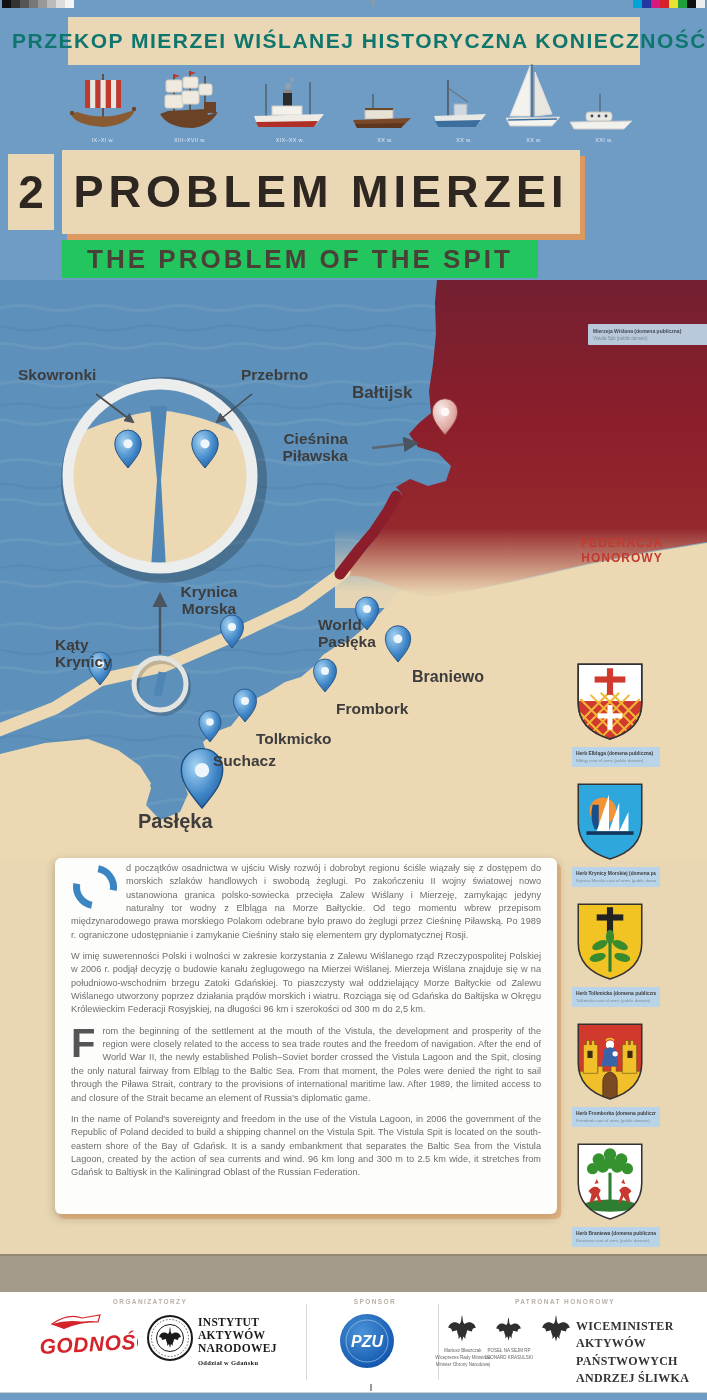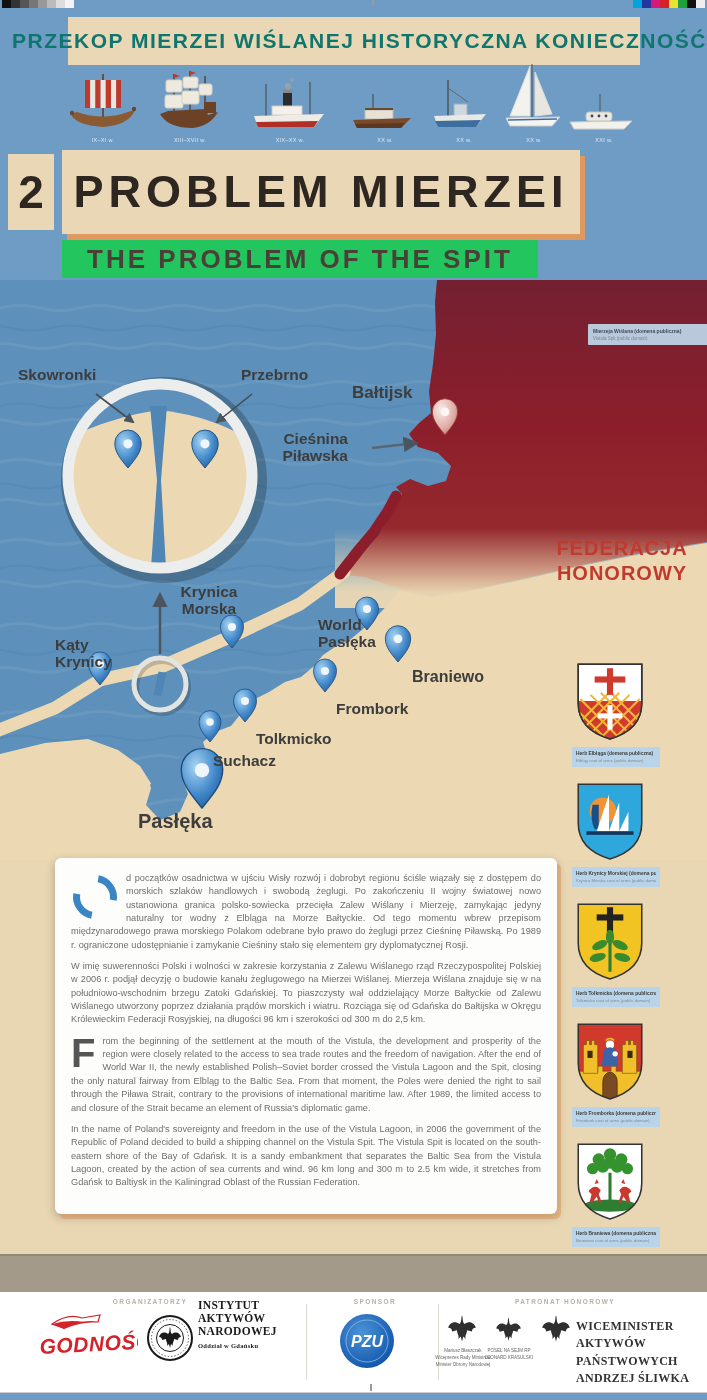--- a/index.html
+++ b/index.html
@@ -30,21 +30,21 @@
     display:flex;align-items:center;justify-content:center;}
   .subtitle-box .t{font-size:26px;font-weight:700;letter-spacing:3px;color:#4a4038;white-space:nowrap;}
 
   
   .map{position:absolute;left:0;top:280px;width:707px;height:580px;}
   .map svg{position:absolute;left:0;top:0;}
   .lbl{position:absolute;font-size:15.5px;font-weight:700;line-height:1.1;color:#3d3d3d;
        pointer-events:none;white-space:nowrap;}
   .lbl.center{text-align:center;} .lbl.right{text-align:right;}
   .lbl-fed{position:absolute;left:546px;top:256px;width:152px;text-align:center;
-    font-size:20px;font-weight:800;letter-spacing:1px;line-height:1.25;color:#c13a30;}
+    font-size:12px;font-weight:800;letter-spacing:1px;line-height:1.25;color:#c13a30;}
   .credit{position:absolute;left:588px;top:44px;width:112px;background:rgba(190,215,233,.92);
     padding:4px 5px;border-radius:1px;}
   .credit .l1{font-size:5px;font-weight:700;color:#3d4b58;white-space:nowrap;overflow:hidden;}
   .credit .l2{font-size:4.5px;color:#7b8a96;white-space:nowrap;overflow:hidden;margin-top:2px;}
 
   
   .lower-bg{position:absolute;left:0;top:860px;width:707px;height:432px;background:#e9d6b2;}
   .gray-band{position:absolute;left:0;top:1254px;width:707px;height:38px;background:#a49a8a;
     border-top:2px solid #938974;}
 
@@ -52,32 +52,32 @@
   .crest-col{position:absolute;left:572px;top:658px;width:100px;}
   .crest{margin-bottom:11px;}
   .crest svg{display:block;margin-left:2px;}
   .crest-caption{margin-top:5px;width:80px;background:#b9d4e8;padding:4px 4px;}
   .crest-caption .l1{font-size:4.9px;font-weight:700;color:#3d3d3d;white-space:nowrap;overflow:hidden;}
   .crest-caption .l2{font-size:4.3px;color:#7d8b98;white-space:nowrap;overflow:hidden;margin-top:2px;}
 
   
   .card{position:absolute;left:55px;top:858px;width:502px;height:356px;background:#fdfdfc;
     border-radius:6px;box-shadow:4px 5px 0 rgba(219,152,92,.55),0 3px 10px rgba(0,0,0,.25);
-    padding:14px 16px;box-sizing:border-box;overflow:hidden;}
+    padding:4px 16px;box-sizing:border-box;overflow:hidden;}
   .card p{margin:0 0 8px 0;font-size:9.2px;line-height:1.45;color:#6e6e6e;text-align:justify;}
   .dropcap-o{float:left;width:30px;height:30px;border:7px solid #3a85c4;border-radius:50%;
     border-left-color:transparent;border-right-color:transparent;transform:rotate(55deg);
     margin:3px 9px 2px 2px;}
   .dropcap-f{float:left;font-size:40px;line-height:.82;font-weight:800;color:#555;margin:2px 7px 0 0;}
 
   
   .footer{position:absolute;left:0;top:1292px;width:707px;height:100px;background:#fff;}
   .flabel{position:absolute;top:6px;font-size:6.5px;font-weight:600;letter-spacing:1.4px;color:#b9b0a6;text-align:center;}
   .fdiv{position:absolute;top:12px;width:1px;height:76px;background:#ddd8d2;}
-  .ipn-text{position:absolute;left:198px;top:7px;font-family:"Liberation Serif",serif;
+  .ipn-text{position:absolute;left:198px;top:24px;font-family:"Liberation Serif",serif;
     font-weight:700;font-size:11.5px;line-height:1.12;color:#1a1a1a;letter-spacing:.3px;}
   .ipn-sub{font-family:"Liberation Serif",serif;font-weight:700;font-size:6.5px;margin-top:4px;color:#1a1a1a;}
   .patron-cap{position:absolute;text-align:center;font-size:4.5px;line-height:1.5;color:#666;}
   .patron3-text{position:absolute;left:576px;top:26px;font-family:"Liberation Serif",serif;
     font-weight:700;font-size:12px;line-height:1.45;color:#333;letter-spacing:.3px;}
   .bottom-line{position:absolute;left:0;top:1392px;width:707px;height:1px;background:#cfcfcf;}
   .tick{position:absolute;background:#999;}
 </style>
 </head>
 <body>

